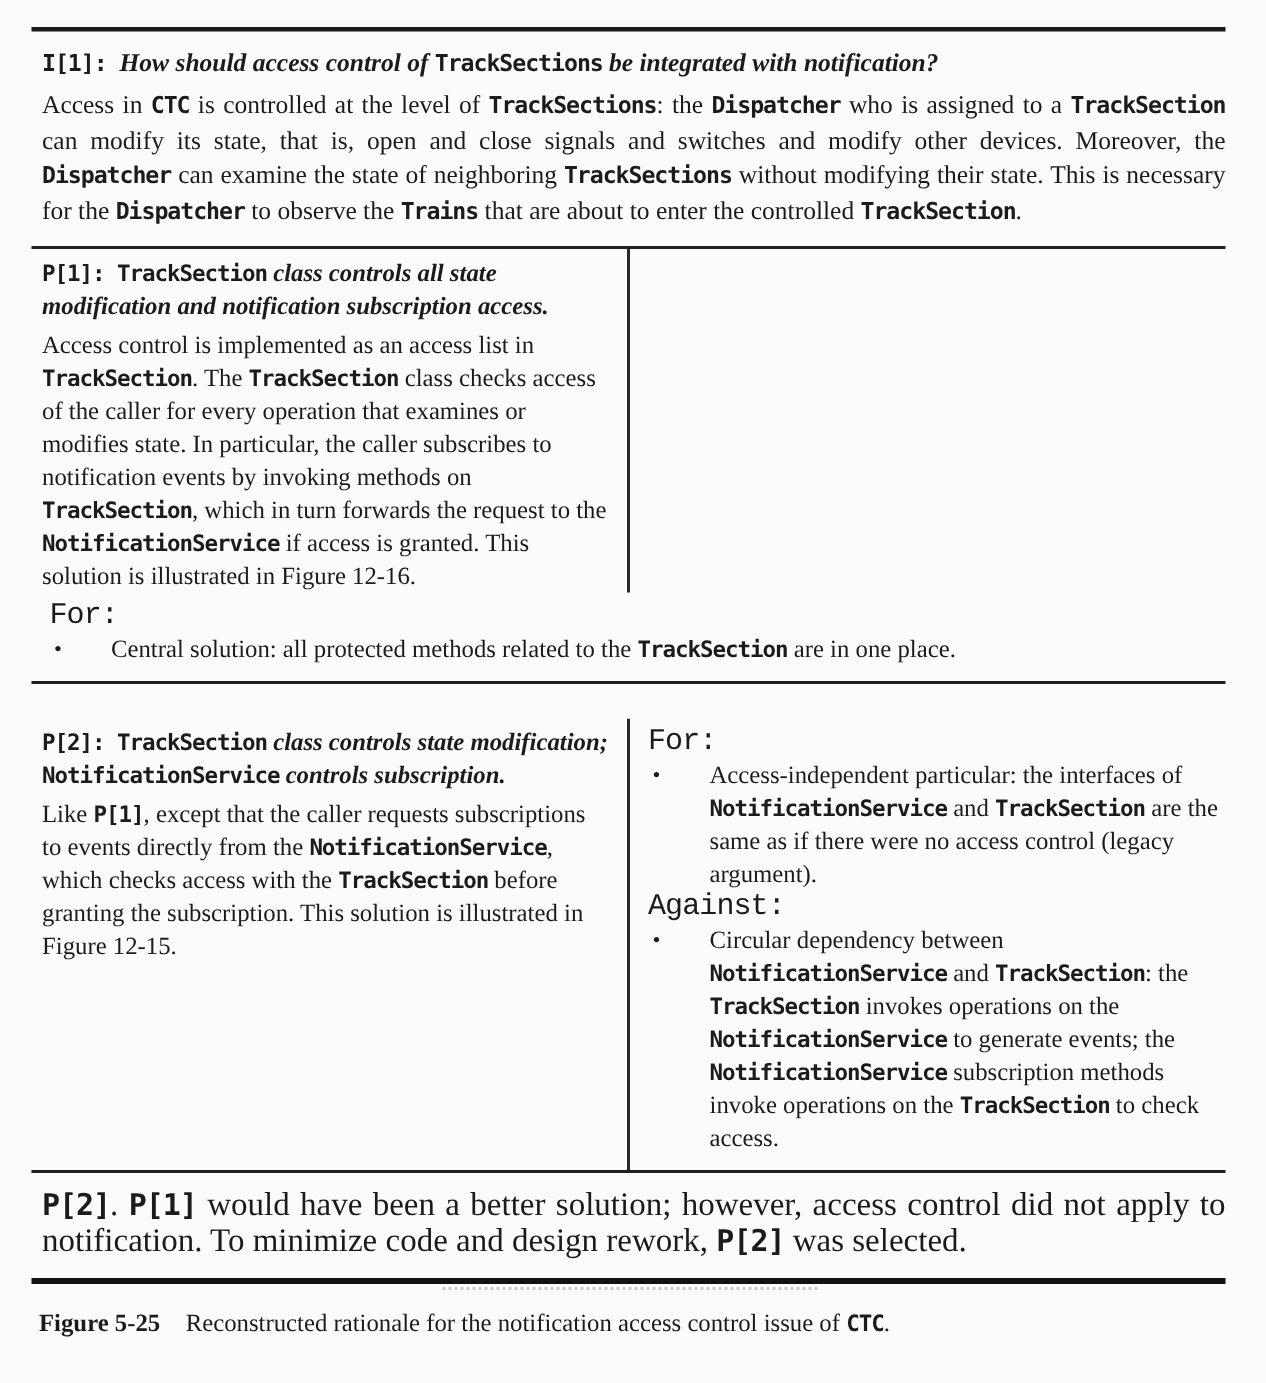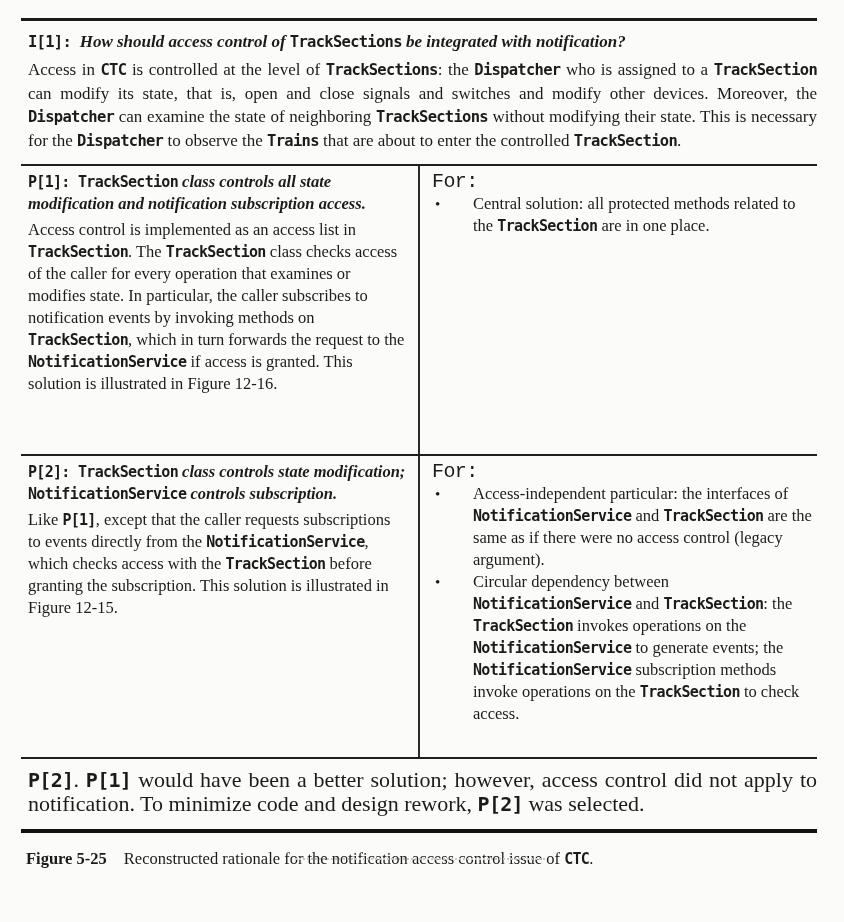--- a/index.html
+++ b/index.html
@@ -38,22 +38,22 @@
   }
   .rationale-table {
     margin-top: 11px;
     border-top: 2px solid #1f1f1f;
   }
   .trow {
     display: flex;
     border-bottom: 2px solid #1f1f1f;
     overflow: hidden;
   }
-  .trow-1 { height: 288px; }
-  .trow-2 { height: 301px; }
+  .trow-1 { height: 288px; flex-direction: column; }
+  .trow-2 { height: 301px; margin-top: 23px; }
   .cell-proposal {
     width: 399px;
     box-sizing: border-box;
     border-right: 2px solid #2a2a2a;
     padding: 5px 12px 0 7px;
   }
   .cell-assessment {
     flex: 1;
     padding: 5px 4px 0 12px;
   }
@@ -163,20 +163,21 @@
       <div class="cell-proposal">
         <div class="proposal-heading"><span class="seg-c">P[2]: </span><span class="seg-cb">TrackSection</span><span class="seg-b"> class controls state modification; </span><span class="seg-cb">NotificationService</span><span class="seg-b"> controls subscription.</span></div>
         <div class="proposal-body"><span class="seg-r">Like </span><span class="seg-c">P[1]</span><span class="seg-r">, except that the caller requests subscriptions to events directly from the </span><span class="seg-c">NotificationService</span><span class="seg-r">, which checks access with the </span><span class="seg-c">TrackSection</span><span class="seg-r"> before granting the subscription. This solution is illustrated in Figure 12-15.</span></div>
       </div>
       <div class="cell-assessment">
         <div class="assessment-label">For:</div>
         <div class="bullet-item">
           <span class="bullet-marker">•</span>
           <span class="bullet-text"><span class="seg-r">Access-independent particular: the interfaces of </span><span class="seg-c">NotificationService</span><span class="seg-r"> and </span><span class="seg-c">TrackSection</span><span class="seg-r"> are the same as if there were no access control (legacy argument).</span></span>
         </div>
+        <div class="assessment-label">Against:</div>
         <div class="bullet-item">
           <span class="bullet-marker">•</span>
           <span class="bullet-text"><span class="seg-r">Circular dependency between </span><span class="seg-c">NotificationService</span><span class="seg-r"> and </span><span class="seg-c">TrackSection</span><span class="seg-r">: the </span><span class="seg-c">TrackSection</span><span class="seg-r"> invokes operations on the </span><span class="seg-c">NotificationService</span><span class="seg-r"> to generate events; the </span><span class="seg-c">NotificationService</span><span class="seg-r"> subscription methods invoke operations on the </span><span class="seg-c">TrackSection</span><span class="seg-r"> to check access.</span></span>
         </div>
       </div>
     </div>
 
   </div>
 
   <div class="resolution">

